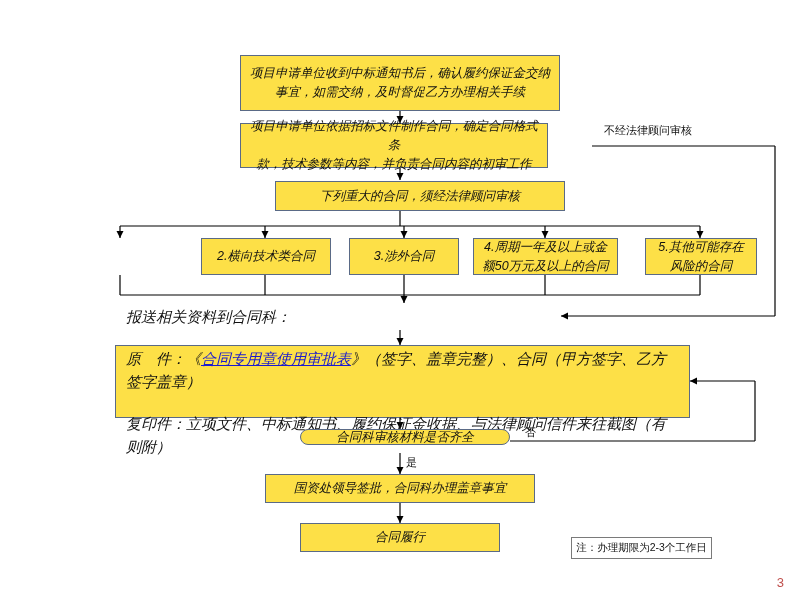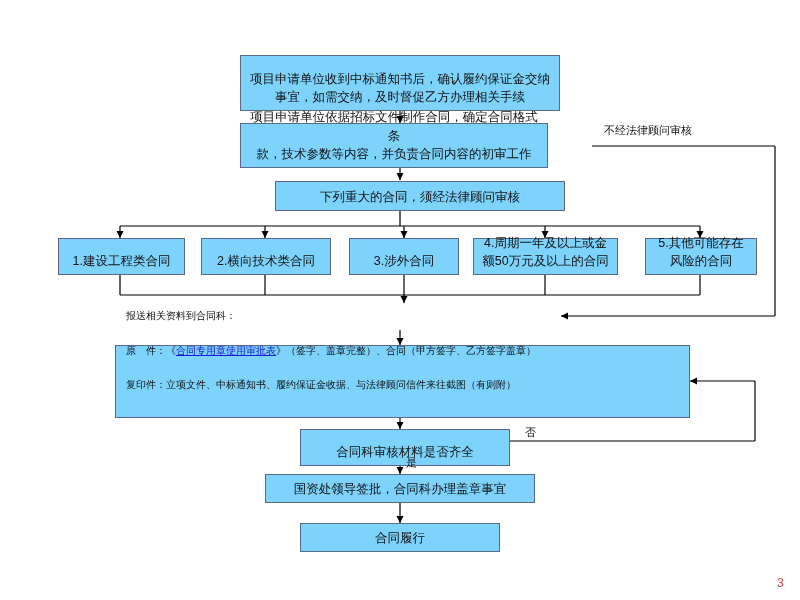--- a/index.html
+++ b/index.html
@@ -16,31 +16,32 @@
   }
   #canvas {
     position: absolute;
     left: 0; top: 0;
     width: 800px;
     height: 600px;
   }
   .node {
     position: absolute;
     box-sizing: border-box;
-    background: #7dd3fc;
+    background: #fde047;
     border: 1px solid #5a6a86;
     color: #111111;
     font-size: 12.5px;
     line-height: 1.5;
     display: flex;
-    align-items: flex-end;
+    align-items: center;
     justify-content: center;
     text-align: center;
     padding: 3px 6px;
     white-space: pre-line;
+    font-style: italic;
   }
   .node.left-align {
     justify-content: flex-start;
     text-align: left;
   }
   .node .inner {
     width: 100%;
   }
   .link {
     color: #1a1ad0;
@@ -75,21 +76,21 @@
   svg.edges {
     position: absolute;
     left: 0; top: 0;
     width: 800px;
     height: 600px;
     pointer-events: none;
   }
   .multiline-left {
     display: block;
     text-align: left;
-    font-size: 10px;
+    font-size: 15px;
     line-height: 1.55;
   }
 </style>
 </head>
 <body>
 
 <div id="canvas">
 
   <svg class="edges" viewBox="0 0 800 600">
     <defs>
@@ -145,23 +146,20 @@
 
   <div class="node" style="left:240px; top:123px; width:308px; height:45px;">
     <span class="inner">项目申请单位依据招标文件制作合同，确定合同格式条
 款，技术参数等内容，并负责合同内容的初审工作</span>
   </div>
 
   <div class="node" style="left:275px; top:181px; width:290px; height:30px;">
     <span class="inner">下列重大的合同，须经法律顾问审核</span>
   </div>
 
-  <div class="node" style="left:58px; top:238px; width:127px; height:37px;">
-    <span class="inner">1.建设工程类合同</span>
-  </div>
 
   <div class="node" style="left:201px; top:238px; width:130px; height:37px;">
     <span class="inner">2.横向技术类合同</span>
   </div>
 
   <div class="node" style="left:349px; top:238px; width:110px; height:37px;">
     <span class="inner">3.涉外合同</span>
   </div>
 
   <div class="node" style="left:473px; top:238px; width:145px; height:37px;">
@@ -176,34 +174,35 @@
 
 
   <div class="node left-align" style="left:115px; top:345px; width:575px; height:73px; padding:6px 10px;">
     <span class="inner">
       <span class="multiline-left">报送相关资料到合同科：</span>
       <span class="multiline-left"><span>原　件：《</span><span class="link">合同专用章使用审批表</span><span>》（签字、盖章完整）、合同（甲方签字、乙方签字盖章）</span></span>
       <span class="multiline-left">复印件：立项文件、中标通知书、履约保证金收据、与法律顾问信件来往截图（有则附）</span>
     </span>
   </div>
 
-  <div class="node" style="left:300px; top:429px; width:210px; height:37px;">
+  <div class="node" style="left:300px; top:429px; width:210px; height:16px;border-radius:11px;">
     <span class="inner">合同科审核材料是否齐全</span>
   </div>
 
   <div class="node" style="left:265px; top:474px; width:270px; height:29px;">
     <span class="inner">国资处领导签批，合同科办理盖章事宜</span>
   </div>
 
   <div class="node" style="left:300px; top:523px; width:200px; height:29px;">
     <span class="inner">合同履行</span>
   </div>
 
   <div class="label" style="left:604px; top:123px;">不经法律顾问审核</div>
 
   <div class="label" style="left:525px; top:425px;">否</div>
 
   <div class="label" style="left:406px; top:455px;">是</div>
 
+  <div class="note" style="left:571px; top:537px; width:141px; height:22px;">注：办理期限为2-3个工作日</div>
 
   <div class="page-num">3</div>
 
 </div>
 
 </body></html>

